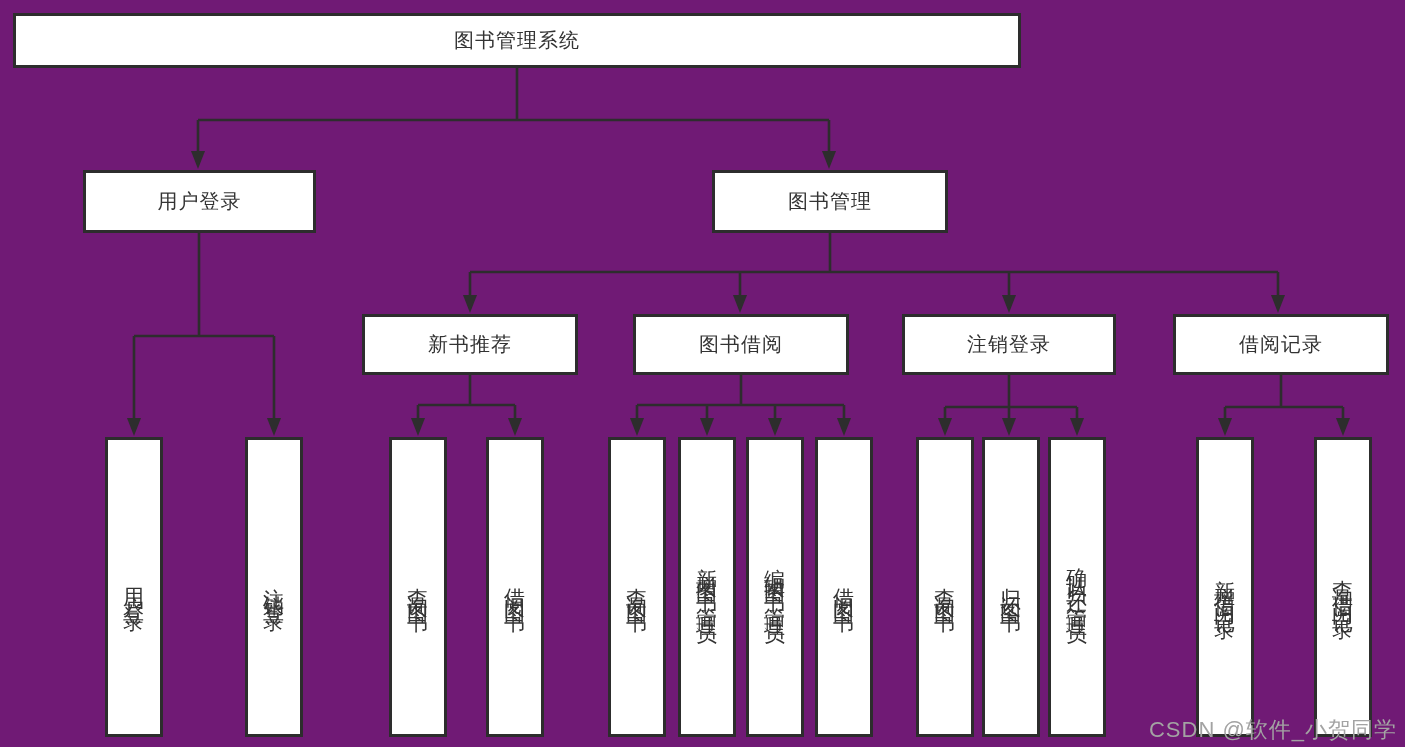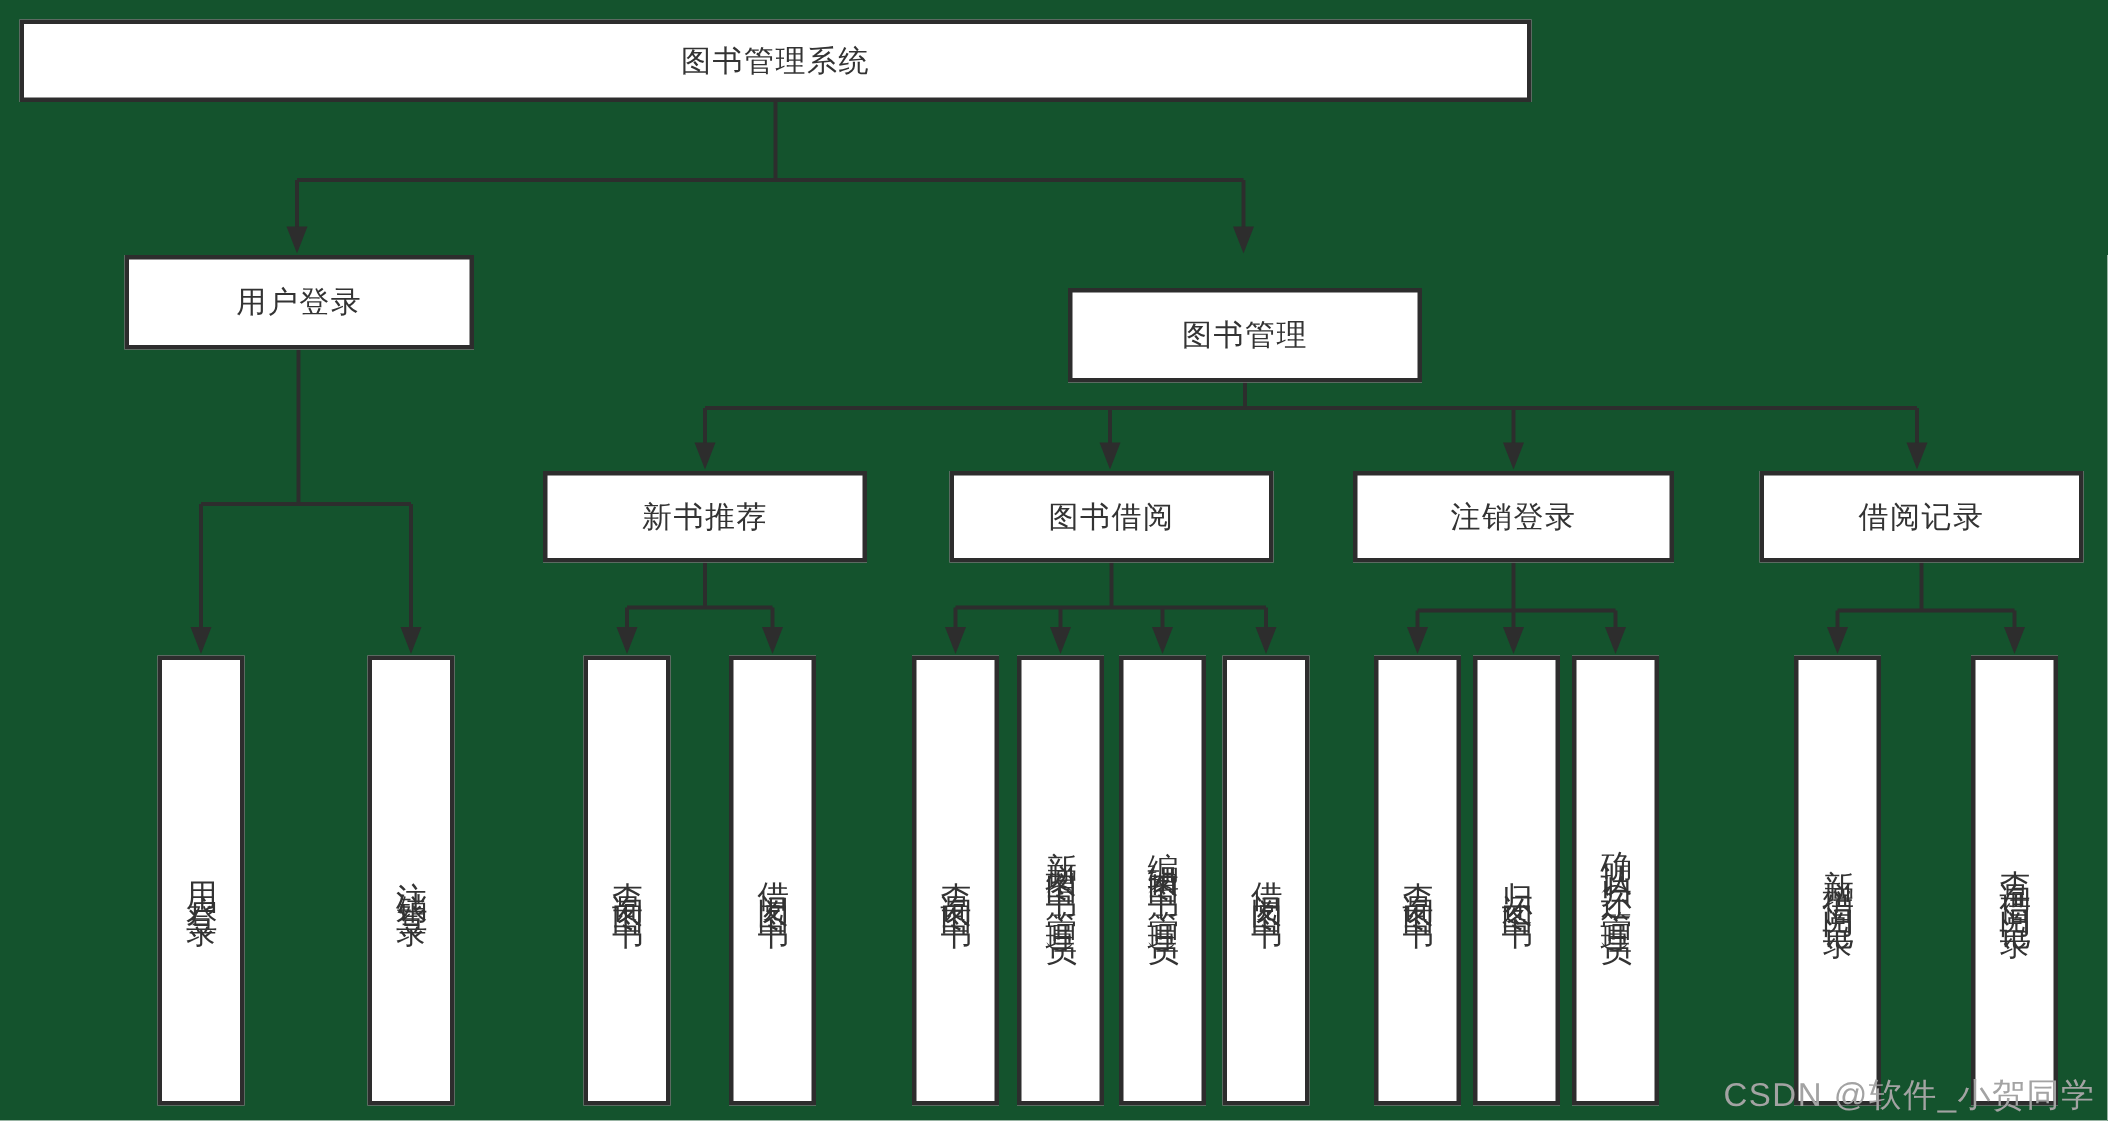--- a/index.html
+++ b/index.html
@@ -5,21 +5,21 @@
   html, body {
     margin: 0;
     padding: 0;
     background: #ffffff;
     font-family: "Liberation Sans", sans-serif;
   }
   .stage {
     position: relative;
     width: 1405px;
     height: 747px;
-    background: #14532d;
+    background: #701a75;
     overflow: hidden;
   }
   .wires {
     position: absolute;
     left: 0; top: 0;
     width: 1405px; height: 747px;
     pointer-events: none;
   }
   .node {
     position: absolute;
@@ -105,21 +105,21 @@
     </g>
   </svg>
 
   <div class="node hnode" style="left:13px; top:13px; width:1008px; height:55px;">
     <span>图书管理系统</span>
   </div>
 
   <div class="node hnode" style="left:83px; top:170px; width:233px; height:63px;">
     <span>用户登录</span>
   </div>
-  <div class="node hnode" style="left:712px; top:170px; width:236px; height:63px;margin-top:22px;">
+  <div class="node hnode" style="left:712px; top:170px; width:236px; height:63px;">
     <span>图书管理</span>
   </div>
 
   <div class="node hnode" style="left:362px; top:314px; width:216px;">
     <span>新书推荐</span>
   </div>
   <div class="node hnode" style="left:633px; top:314px; width:216px;">
     <span>图书借阅</span>
   </div>
   <div class="node hnode" style="left:902px; top:314px; width:214px;">

